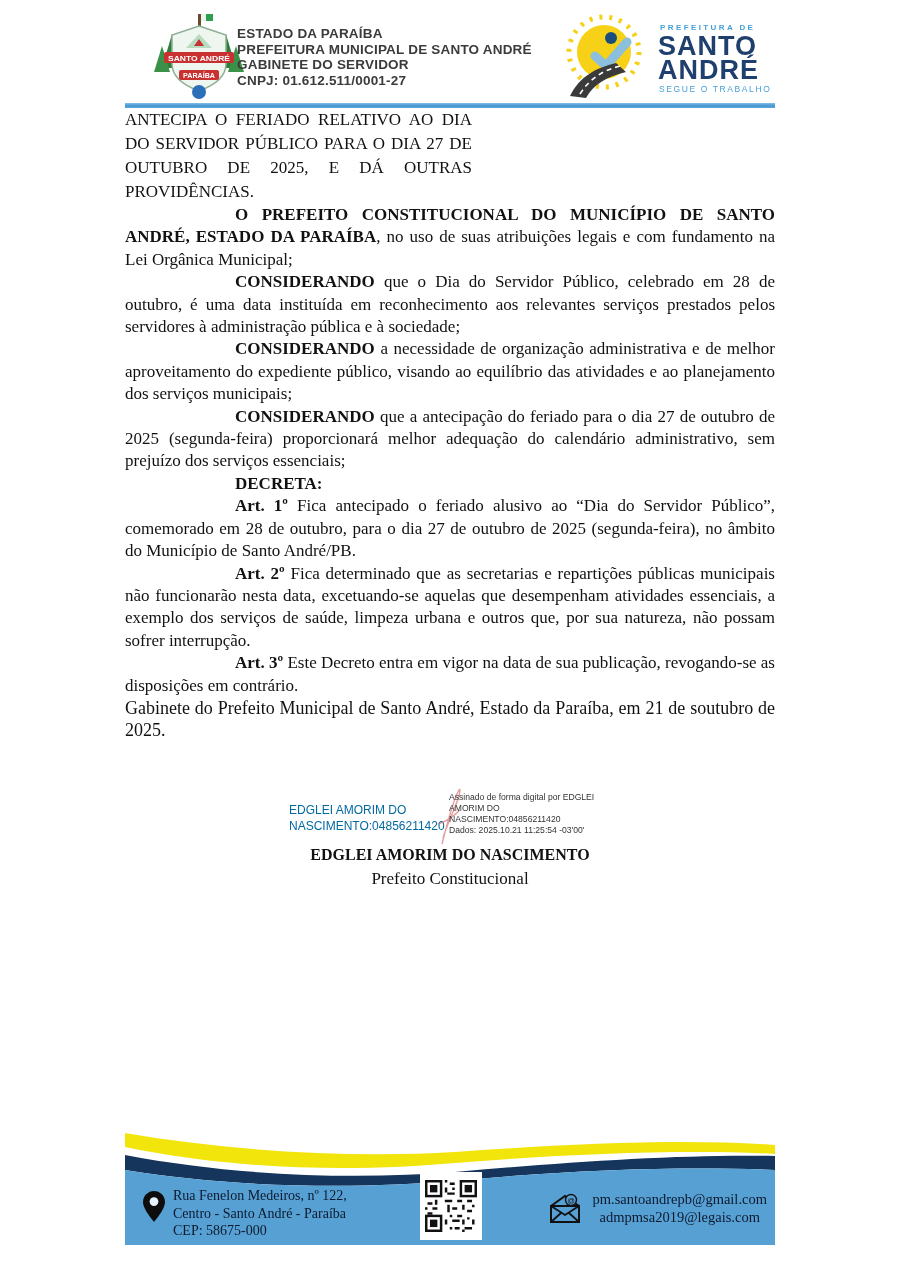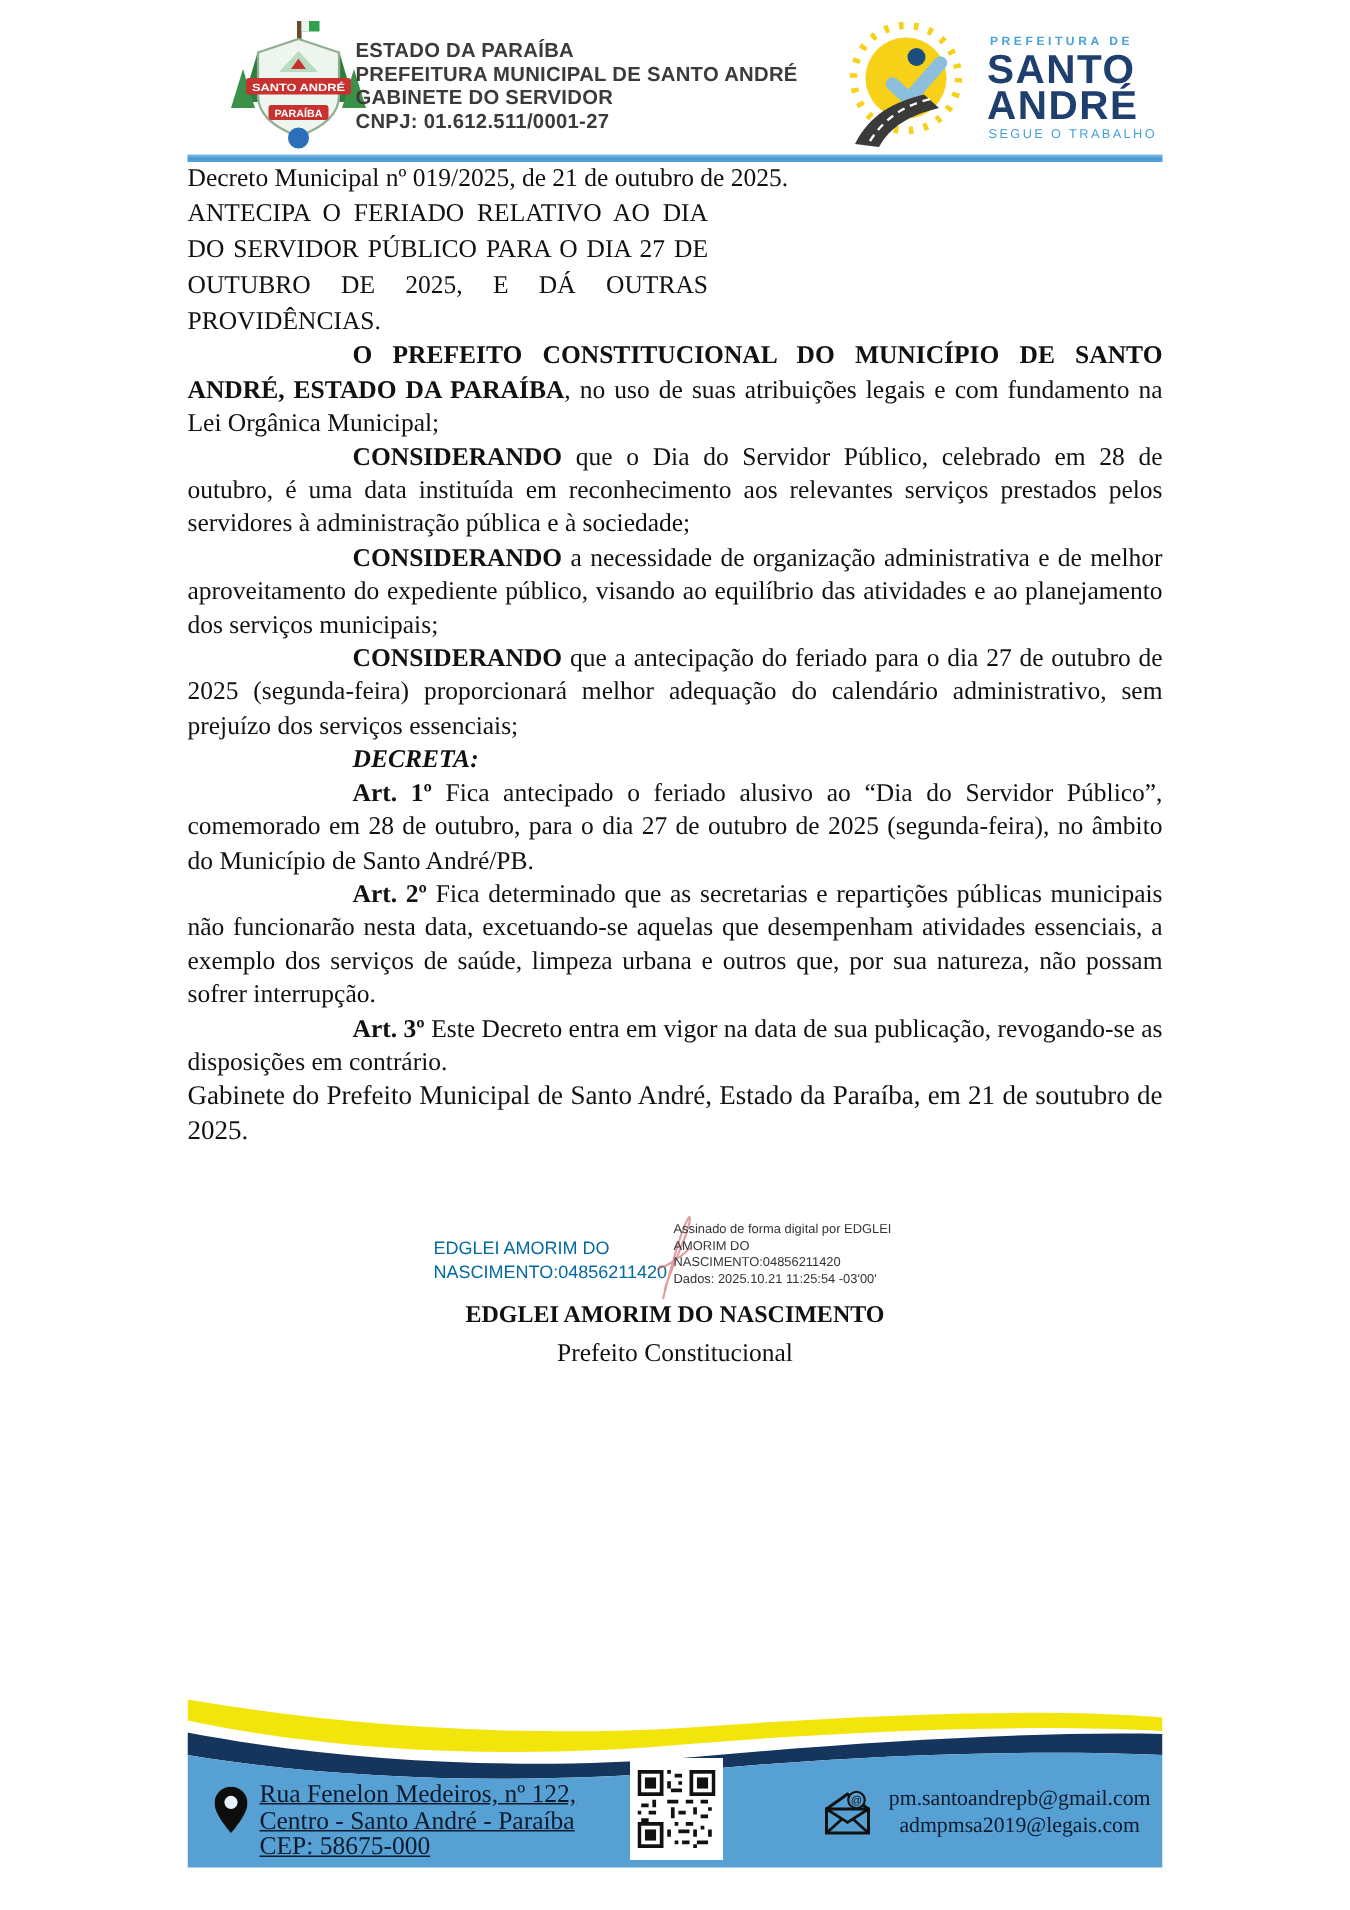--- a/index.html
+++ b/index.html
@@ -15,41 +15,41 @@
   .divider{position:absolute;left:125px;top:103px;width:650px;height:5px;
            background:linear-gradient(#83c0e6,#4697d0 55%,#5aa7d9);}
 
   
   .doc-body{position:absolute;left:125px;top:108px;width:650px;font-size:17px;line-height:22.4px;}
   .doc-body p{margin:0;text-align:justify;}
   .ref{margin-top:31px;text-align:left;}
   .ementa{margin-top:16px;margin-left:303px;width:347px;line-height:24px;text-align:justify;}
   .p-preamble{margin-top:14px;text-indent:110px;}
   .p-cons{margin-top:16px;text-indent:110px;}
-  .p-decreta{margin-top:18px;text-indent:110px;font-weight:bold;text-align:left;font-style:italic;}
+  .p-decreta{margin-top:18px;text-indent:110px;font-weight:bold;text-align:left;}
   .p-art1{margin-top:14px;text-indent:110px;}
   .p-art{margin-top:16px;text-indent:110px;}
   .p-art3{margin-top:18px;text-indent:110px;}
   .closing{margin-top:54px;text-align:left;font-size:18px;}
 
   
   .sig-row{margin-top:50px;position:relative;display:flex;justify-content:center;
            gap:10px;font-family:"Liberation Sans", sans-serif;}
   .sig-id{width:150px;font-size:12px;line-height:16px;color:#0369a1;padding-top:10px;}
   .sig-stamp{width:162px;font-size:8.6px;line-height:11px;color:#333;position:relative;z-index:1;}
   .sig-squiggle{position:absolute;left:calc(50% - 16px);top:-6px;width:28px;height:62px;z-index:0;}
   .sig-name{margin-top:8px;text-align:center;font-weight:bold;font-size:16px;}
   .sig-role{margin-top:2px;text-align:center;font-size:17px;}
 
   
   .footer{position:absolute;left:125px;top:1125px;width:650px;height:125px;}
   .footer svg.waves{position:absolute;left:0;top:0;width:650px;height:125px;}
   .f-address{position:absolute;left:18px;top:62px;display:flex;gap:8px;align-items:flex-start;}
   .f-address .pin{width:22px;height:31px;margin-top:4px;}
-  .f-address .lines{font-size:17px;line-height:17.5px;color:#0c1a2e;text-decoration:underline;}
+  .f-address .lines{font-size:14px;line-height:17.5px;color:#0c1a2e;}
   .f-qr{position:absolute;left:295px;top:47px;width:62px;height:68px;background:#fff;
         display:flex;align-items:center;justify-content:center;}
   .f-mail{position:absolute;right:8px;top:66px;display:flex;gap:9px;align-items:center;}
   .f-mail .env{width:38px;height:32px;}
   .f-mail .lines{font-size:14.5px;line-height:17.5px;color:#0c1a2e;text-align:center;}
 </style>
 </head>
 <body>
 
 <div class="page">
@@ -95,21 +95,20 @@
     <text x="108" y="20" font-family="Liberation Sans, sans-serif" font-size="8" font-weight="bold" letter-spacing="2.4" fill="#45a1d8">PREFEITURA DE</text>
     <text x="106" y="45" font-family="Liberation Sans, sans-serif" font-size="27" font-weight="800" letter-spacing="1" fill="#1f3f6e">SANTO</text>
     <text x="106" y="69" font-family="Liberation Sans, sans-serif" font-size="27" font-weight="800" letter-spacing="1" fill="#1f3f6e">ANDRÉ</text>
     <text x="107" y="82" font-family="Liberation Sans, sans-serif" font-size="8.5" letter-spacing="1.6" fill="#45a1d8">SEGUE O TRABALHO</text>
   </svg>
 
   <div class="divider"></div>
 
   <div class="doc-body">
 
-    <p class="ref">Decreto Municipal nº 019/2025, de 21 de outubro de 2025.</p>
 
     <p class="ementa">ANTECIPA O FERIADO RELATIVO AO DIA DO SERVIDOR PÚBLICO PARA O DIA 27 DE OUTUBRO DE 2025, E DÁ OUTRAS PROVIDÊNCIAS.</p>
 
     <p class="p-preamble"><b>O PREFEITO CONSTITUCIONAL DO MUNICÍPIO DE SANTO ANDRÉ, ESTADO DA PARAÍBA</b><span>, no uso de suas atribuições legais e com fundamento na Lei Orgânica Municipal;</span></p>
 
     <p class="p-cons"><b>CONSIDERANDO</b><span> que o Dia do Servidor Público, celebrado em 28 de outubro, é uma data instituída em reconhecimento aos relevantes serviços prestados pelos servidores à administração pública e à sociedade;</span></p>
 
     <p class="p-cons"><b>CONSIDERANDO</b><span> a necessidade de organização administrativa e de melhor aproveitamento do expediente público, visando ao equilíbrio das atividades e ao planejamento dos serviços municipais;</span></p>
 
     <p class="p-cons"><b>CONSIDERANDO</b><span> que a antecipação do feriado para o dia 27 de outubro de 2025 (segunda-feira) proporcionará melhor adequação do calendário administrativo, sem prejuízo dos serviços essenciais;</span></p>

